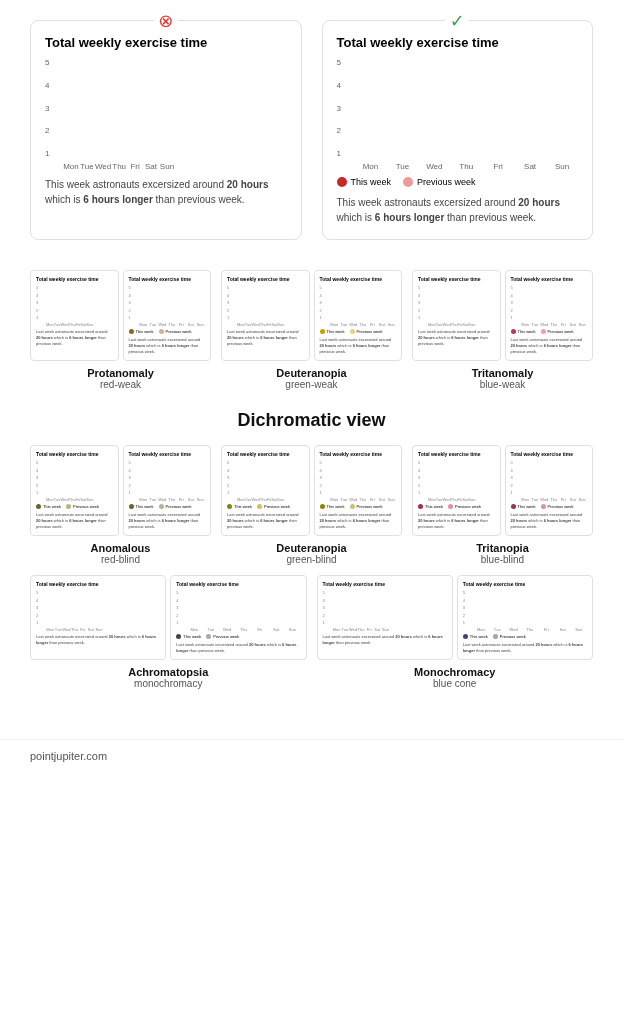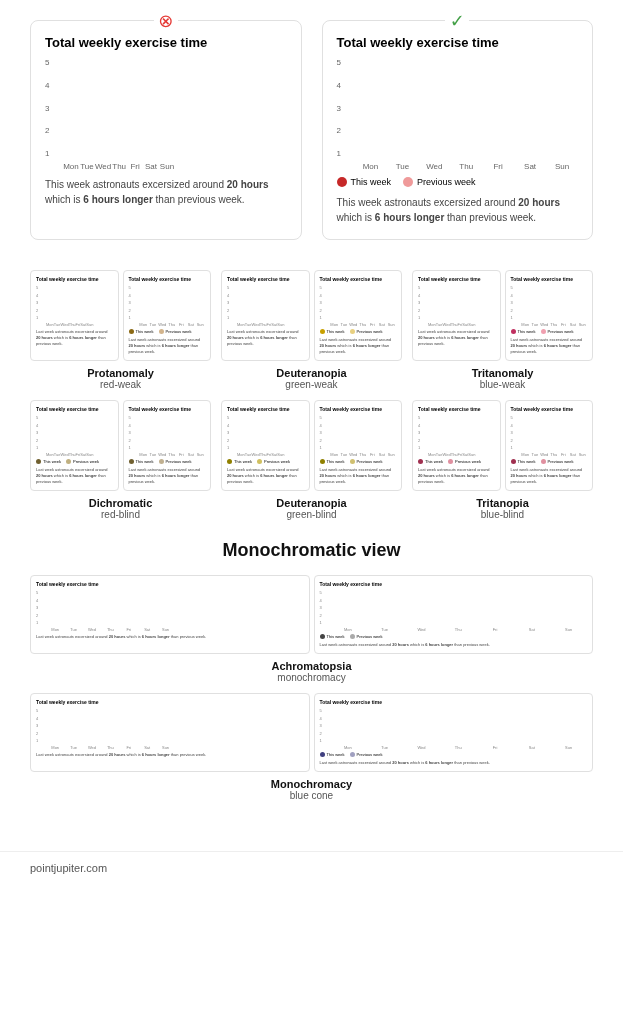--- a/index.html
+++ b/index.html
@@ -260,21 +260,21 @@
     }
 
     .pair-label-sub {
       font-size: 10px;
       color: #555;
     }
 
     
     .small-charts-grid-2col {
       display: grid;
-      grid-template-columns: repeat(1, 1fr);
+      grid-template-columns: repeat(2, 1fr);
       gap: 10px;
       margin-bottom: 10px;
     }
 
     
     .footer {
       display: flex;
       justify-content: space-between;
       align-items: center;
       padding: 10px 30px;
@@ -876,20 +876,21 @@
           <p class="mini-chart-text">Last week astronauts excersized around <strong>20 hours</strong> which is <strong>6 hours longer</strong> than previous week.</p>
         </div>
       </div>
       <div class="pair-label">
         <div class="pair-label-name">Tritanomaly</div>
         <div class="pair-label-sub">blue-weak</div>
       </div>
     </div>
   </div>
 
+  <h2 class="section-title">Dichromatic view</h2>
   <div class="small-charts-grid">
 
     <div class="small-chart-pair">
       <div class="small-charts-row">
         <div class="mini-chart-card">
           <div class="mini-chart-title">Total weekly exercise time</div>
           <div class="mini-bar-chart">
             <div class="mini-y-axis">
               <span>1</span>
                 <span>2</span>
@@ -1023,21 +1024,21 @@
             </div>
             <div class="mini-legend-item">
               <div class="mini-legend-dot" style="background:#c0b090;"></div>
               <span>Previous week</span>
             </div>
           </div>
           <p class="mini-chart-text">Last week astronauts excersized around <strong>20 hours</strong> which is <strong>6 hours longer</strong> than previous week.</p>
         </div>
       </div>
       <div class="pair-label">
-        <div class="pair-label-name">Dichromatic</div>
+        <div class="pair-label-name">Anomalous</div>
         <div class="pair-label-sub">red-blind</div>
       </div>
     </div>
 
     <div class="small-chart-pair">
       <div class="small-charts-row">
         <div class="mini-chart-card">
           <div class="mini-chart-title">Total weekly exercise time</div>
           <div class="mini-bar-chart">
             <div class="mini-y-axis">
@@ -1329,21 +1330,20 @@
           <p class="mini-chart-text">Last week astronauts excersized around <strong>20 hours</strong> which is <strong>6 hours longer</strong> than previous week.</p>
         </div>
       </div>
       <div class="pair-label">
         <div class="pair-label-name">Tritanopia</div>
         <div class="pair-label-sub">blue-blind</div>
       </div>
     </div>
   </div>
 
-  <h2 class="section-title">Monochromatic view</h2>
   <div class="small-charts-grid-2col">
 
     <div class="small-chart-pair">
       <div class="small-charts-row">
         <div class="mini-chart-card">
           <div class="mini-chart-title">Total weekly exercise time</div>
           <div class="mini-bar-chart">
             <div class="mini-y-axis">
               <span>1</span>
                 <span>2</span>

